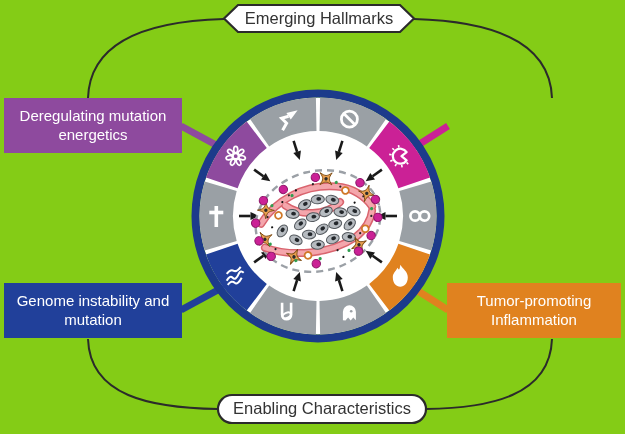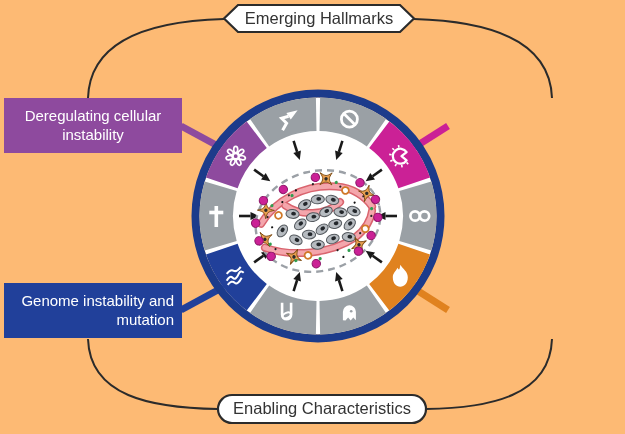--- a/index.html
+++ b/index.html
@@ -1,33 +1,33 @@
 <!DOCTYPE html>
 <html style="--purple: #8e4a9e; --magenta: #cb2196; --blue: #21409a; --orange: #e0821f; --segment-gray: #9aa0a5; --ring-navy: #1c3b8b; --line: #2b2b2b; --box-text: #ffffff; --label-text: #333333;"><head>
 <meta charset="utf-8">
 <style>
   html,body{margin:0;padding:0;background:#fff;}
-  .stage{position:relative;width:625px;height:434px;background:#fdba74;overflow:hidden;
+  .stage{position:relative;width:625px;height:434px;background:#84cc16;overflow:hidden;
          font-family:"Liberation Sans",sans-serif;}
   svg{position:absolute;left:0;top:0;}
   .curve{fill:none;stroke:var(--line);stroke-width:2;}
   .conn{stroke-width:7;}
   .conn.purple{stroke:var(--purple);}
   .conn.magenta{stroke:var(--magenta);}
   .conn.blue{stroke:var(--blue);}
   .conn.orange{stroke:var(--orange);}
   .label-shape{fill:#ffffff;stroke:var(--line);stroke-width:2.2;}
   .hdr{fill:var(--label-text);font-size:16.5px;text-anchor:middle;
        font-family:"Liberation Sans",sans-serif;}
   .box{position:absolute;height:55px;display:flex;align-items:center;justify-content:center;
        text-align:center;color:var(--box-text);font-size:15px;line-height:1.25;padding:0 8px;
        box-sizing:border-box;}
   .box-tl{left:4px;top:98px;width:178px;background:var(--purple);}
   .box-tr{left:447px;top:98px;width:174px;background:var(--magenta);}
-  .box-bl{left:4px;top:283px;width:178px;background:var(--blue);text-align:right;}
+  .box-bl{left:4px;top:283px;width:178px;background:var(--blue);}
   .box-br{left:447px;top:283px;width:174px;background:var(--orange);}
 </style>
 </head>
 <body>
 
 <div class="stage">
   <svg width="625" height="434" viewBox="0 0 625 434">
 
     <path class="curve" d="M224,19 C150,21 90,40 88,98"></path>
     <path class="curve" d="M414,19 C488,21 550,40 552,98"></path>
@@ -286,18 +286,21 @@
       </g>
 
     <polygon class="label-shape" points="238,5 400,5 414,18.5 400,32 238,32 224,18.5"></polygon>
     <text class="hdr" x="319" y="24">Emerging Hallmarks</text>
 
     <rect class="label-shape" x="218" y="395" width="208" height="28" rx="14"></rect>
     <text class="hdr" x="322" y="414">Enabling Characteristics</text>
   </svg>
 
   <div class="box box-tl">
-    <span>Deregulating cellular instability</span>
+    <span>Deregulating mutation energetics</span>
   </div>
   <div class="box box-bl">
     <span>Genome instability and mutation</span>
   </div>
+  <div class="box box-br">
+    <span>Tumor-promoting Inflammation</span>
+  </div>
 </div>
 
 </body></html>

